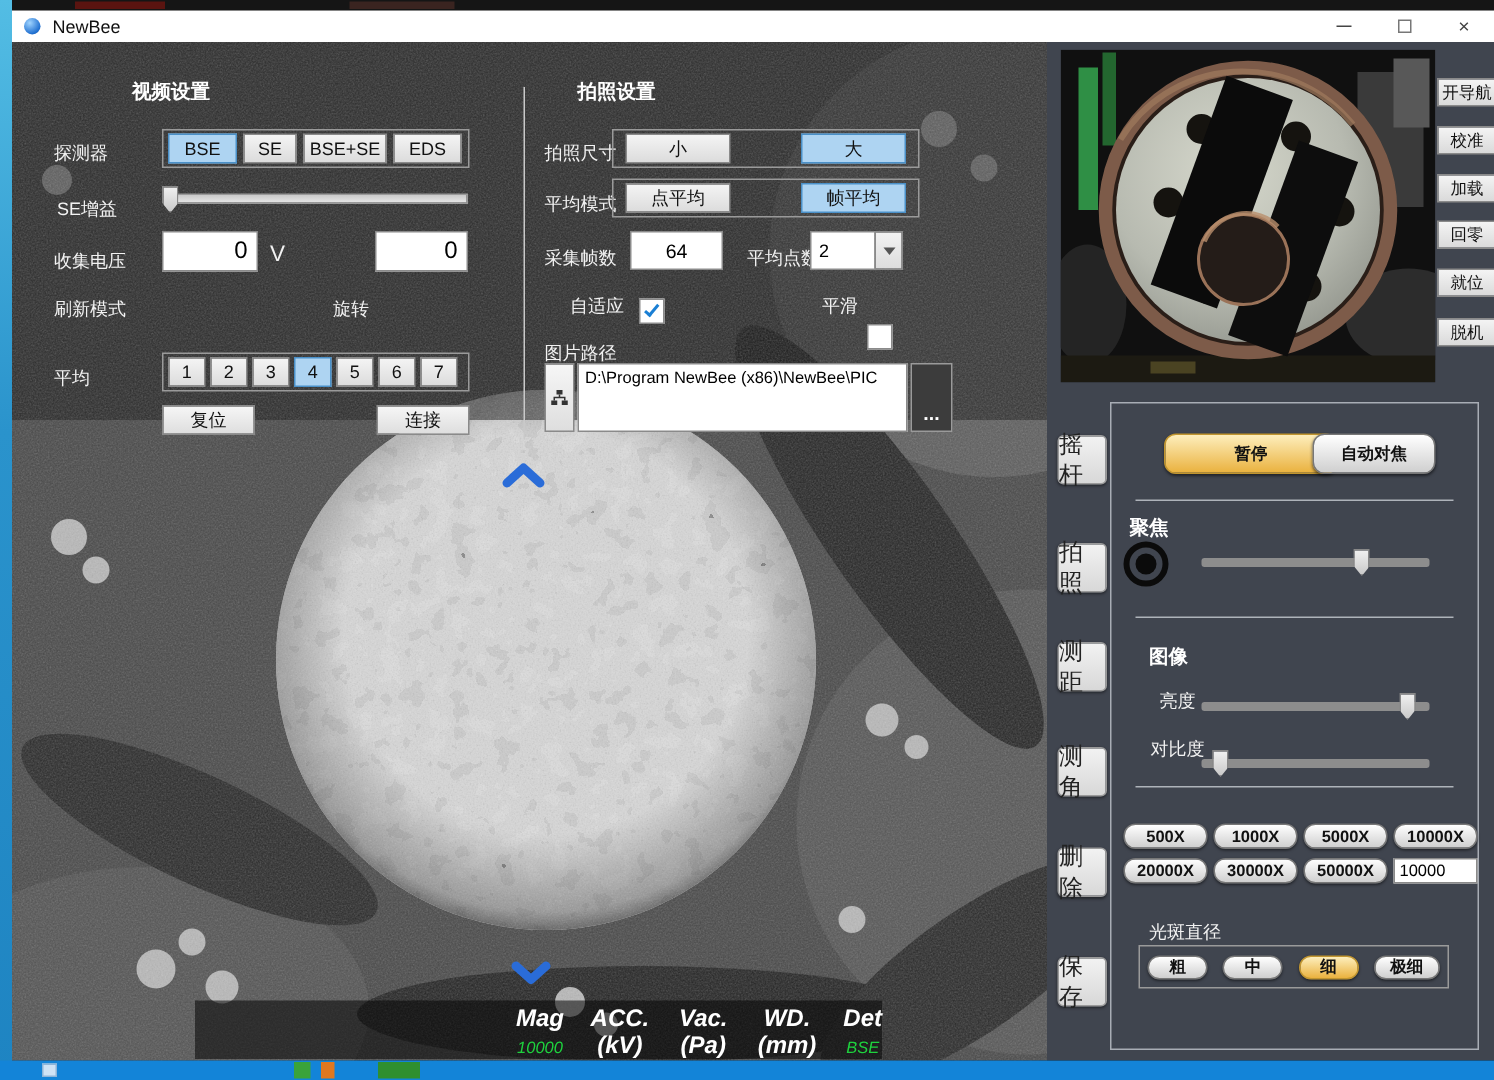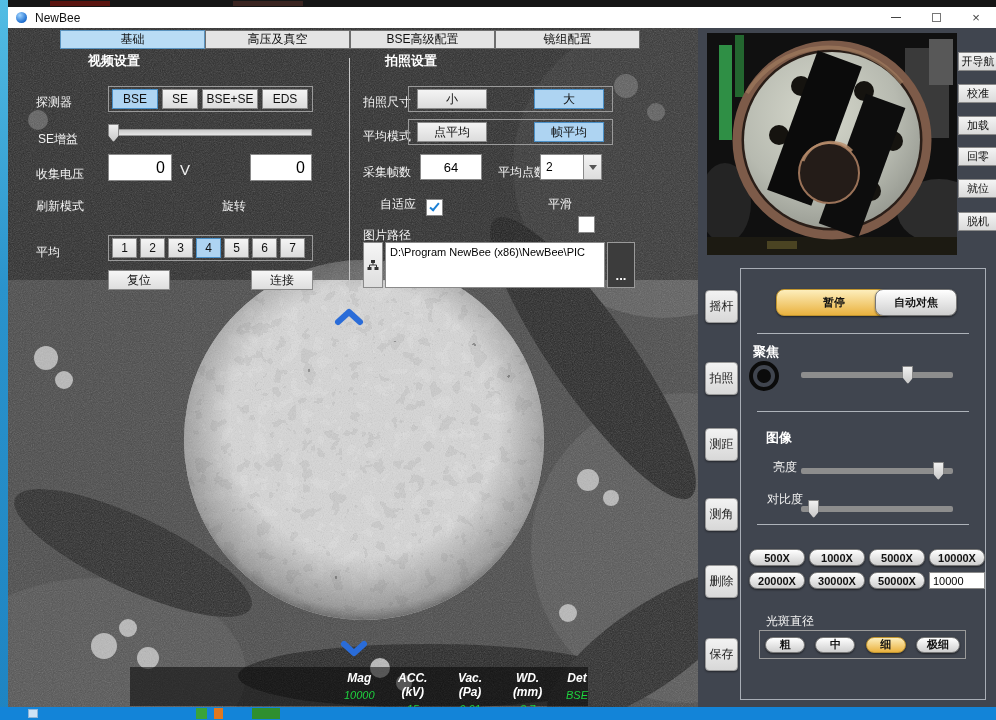--- a/index.html
+++ b/index.html
@@ -56,40 +56,40 @@
     border-right:2px solid #1a7fd4; border-bottom:2px solid #1a7fd4; transform:rotate(40deg); }
   .divider-v { width:1px; background:#c9c9c9; }
   .divider-h { height:1px; background:#aeb3ba; }
 
   
   .rbtn { border:1px solid #777; border-radius:8px; background:linear-gradient(#ffffff,#cfcfcf);
     color:#111; font-size:11px; font-weight:bold; display:flex; align-items:center; justify-content:center;
     box-shadow:0 1px 2px rgba(0,0,0,0.5); }
   .rbtn.orange { background:linear-gradient(#fdeebc,#eab23f); border-color:#c1952f; }
   .toolbtn { width:33px; height:33px; border:1px solid #9a9a9a; border-radius:4px;
-    background:linear-gradient(#f2f2f2,#d8d8d8); color:#222; font-size:12px;
+    background:linear-gradient(#f2f2f2,#d8d8d8); color:#222; font-size:16px;
     display:flex; align-items:center; justify-content:center; box-shadow:0 1px 2px rgba(0,0,0,0.45); }
   .navbtn { width:40px; height:19px; border:1px solid #8a8a8a;
     background:linear-gradient(#f4f4f4,#dadada); color:#111; font-size:11px;
     display:flex; align-items:center; justify-content:center; }
   #control-panel { left:732px; top:240px; width:246px; height:432px; border:1px solid #a8adb5; }
 
   
   .focus-knob { width:30px; height:30px; border-radius:50%; border:4px solid #0b0b0b;
     display:flex; align-items:center; justify-content:center; }
   .focus-knob i { width:14px; height:14px; border-radius:50%; background:#0b0b0b; }
 
   
   #info-bar { left:122px; top:639px; width:458px; height:39px; background:rgba(5,5,5,0.55); }
   .scale-wrap { position:absolute; left:24px; top:3px; width:155px; text-align:center;
     color:#fff; font-size:13px; font-family:"DejaVu Sans Mono",monospace; letter-spacing:2px;
     border-bottom:2px solid #fff; padding-bottom:3px; }
   .info-cols { position:absolute; left:214px; top:4px; display:flex; gap:17px; }
   .info-col { text-align:center; }
-  .info-col .hdr { color:#fff; font-size:12px; font-weight:bold; font-style:italic; }
+  .info-col .hdr { color:#fff; font-size:16px; font-weight:bold; font-style:italic; }
   .info-col .val { color:#1ed23e; font-size:11px; font-style:italic; margin-top:4px; }
 
   .combo-arrow { width:0; height:0; border-left:4px solid transparent; border-right:4px solid transparent;
     border-top:5px solid #555; }
   .pathbox { background:#fff; border:1px solid #8a8a8a; color:#000; font-size:11px;
     padding:3px 4px; line-height:13px; overflow:hidden; }
 </style>
 </head>
 <body>
 
@@ -173,26 +173,20 @@
     </svg>
   </div>
 
   <svg class="abs" style="left:326px;top:280px;" width="30" height="18">
     <polyline points="4,14 15,4 26,14" fill="none" stroke="#2a6cd8" stroke-width="6" stroke-linecap="round" stroke-linejoin="round"></polyline>
   </svg>
   <svg class="abs" style="left:332px;top:612px;" width="28" height="17">
     <polyline points="4,4 14,13 24,4" fill="none" stroke="#2a6cd8" stroke-width="6" stroke-linecap="round" stroke-linejoin="round"></polyline>
   </svg>
 
-  <div class="abs" id="tab-bar">
-    <div class="tab active">基础</div>
-    <div class="tab">高压及真空</div>
-    <div class="tab">BSE高级配置</div>
-    <div class="tab">镜组配置</div>
-  </div>
 
   <div class="abs wtitle" style="left:80px;top:24px;">视频设置</div>
 
   <div class="abs wlabel" style="left:28px;top:66px;">探测器</div>
   <div class="abs grpbox" style="left:100px;top:58px;width:205px;height:26px;gap:4px;padding:0 3px;">
     <div class="toggle sel" style="width:46px;">BSE</div>
     <div class="toggle" style="width:36px;">SE</div>
     <div class="toggle" style="width:56px;">BSE+SE</div>
     <div class="toggle" style="width:46px;">EDS</div>
   </div>

